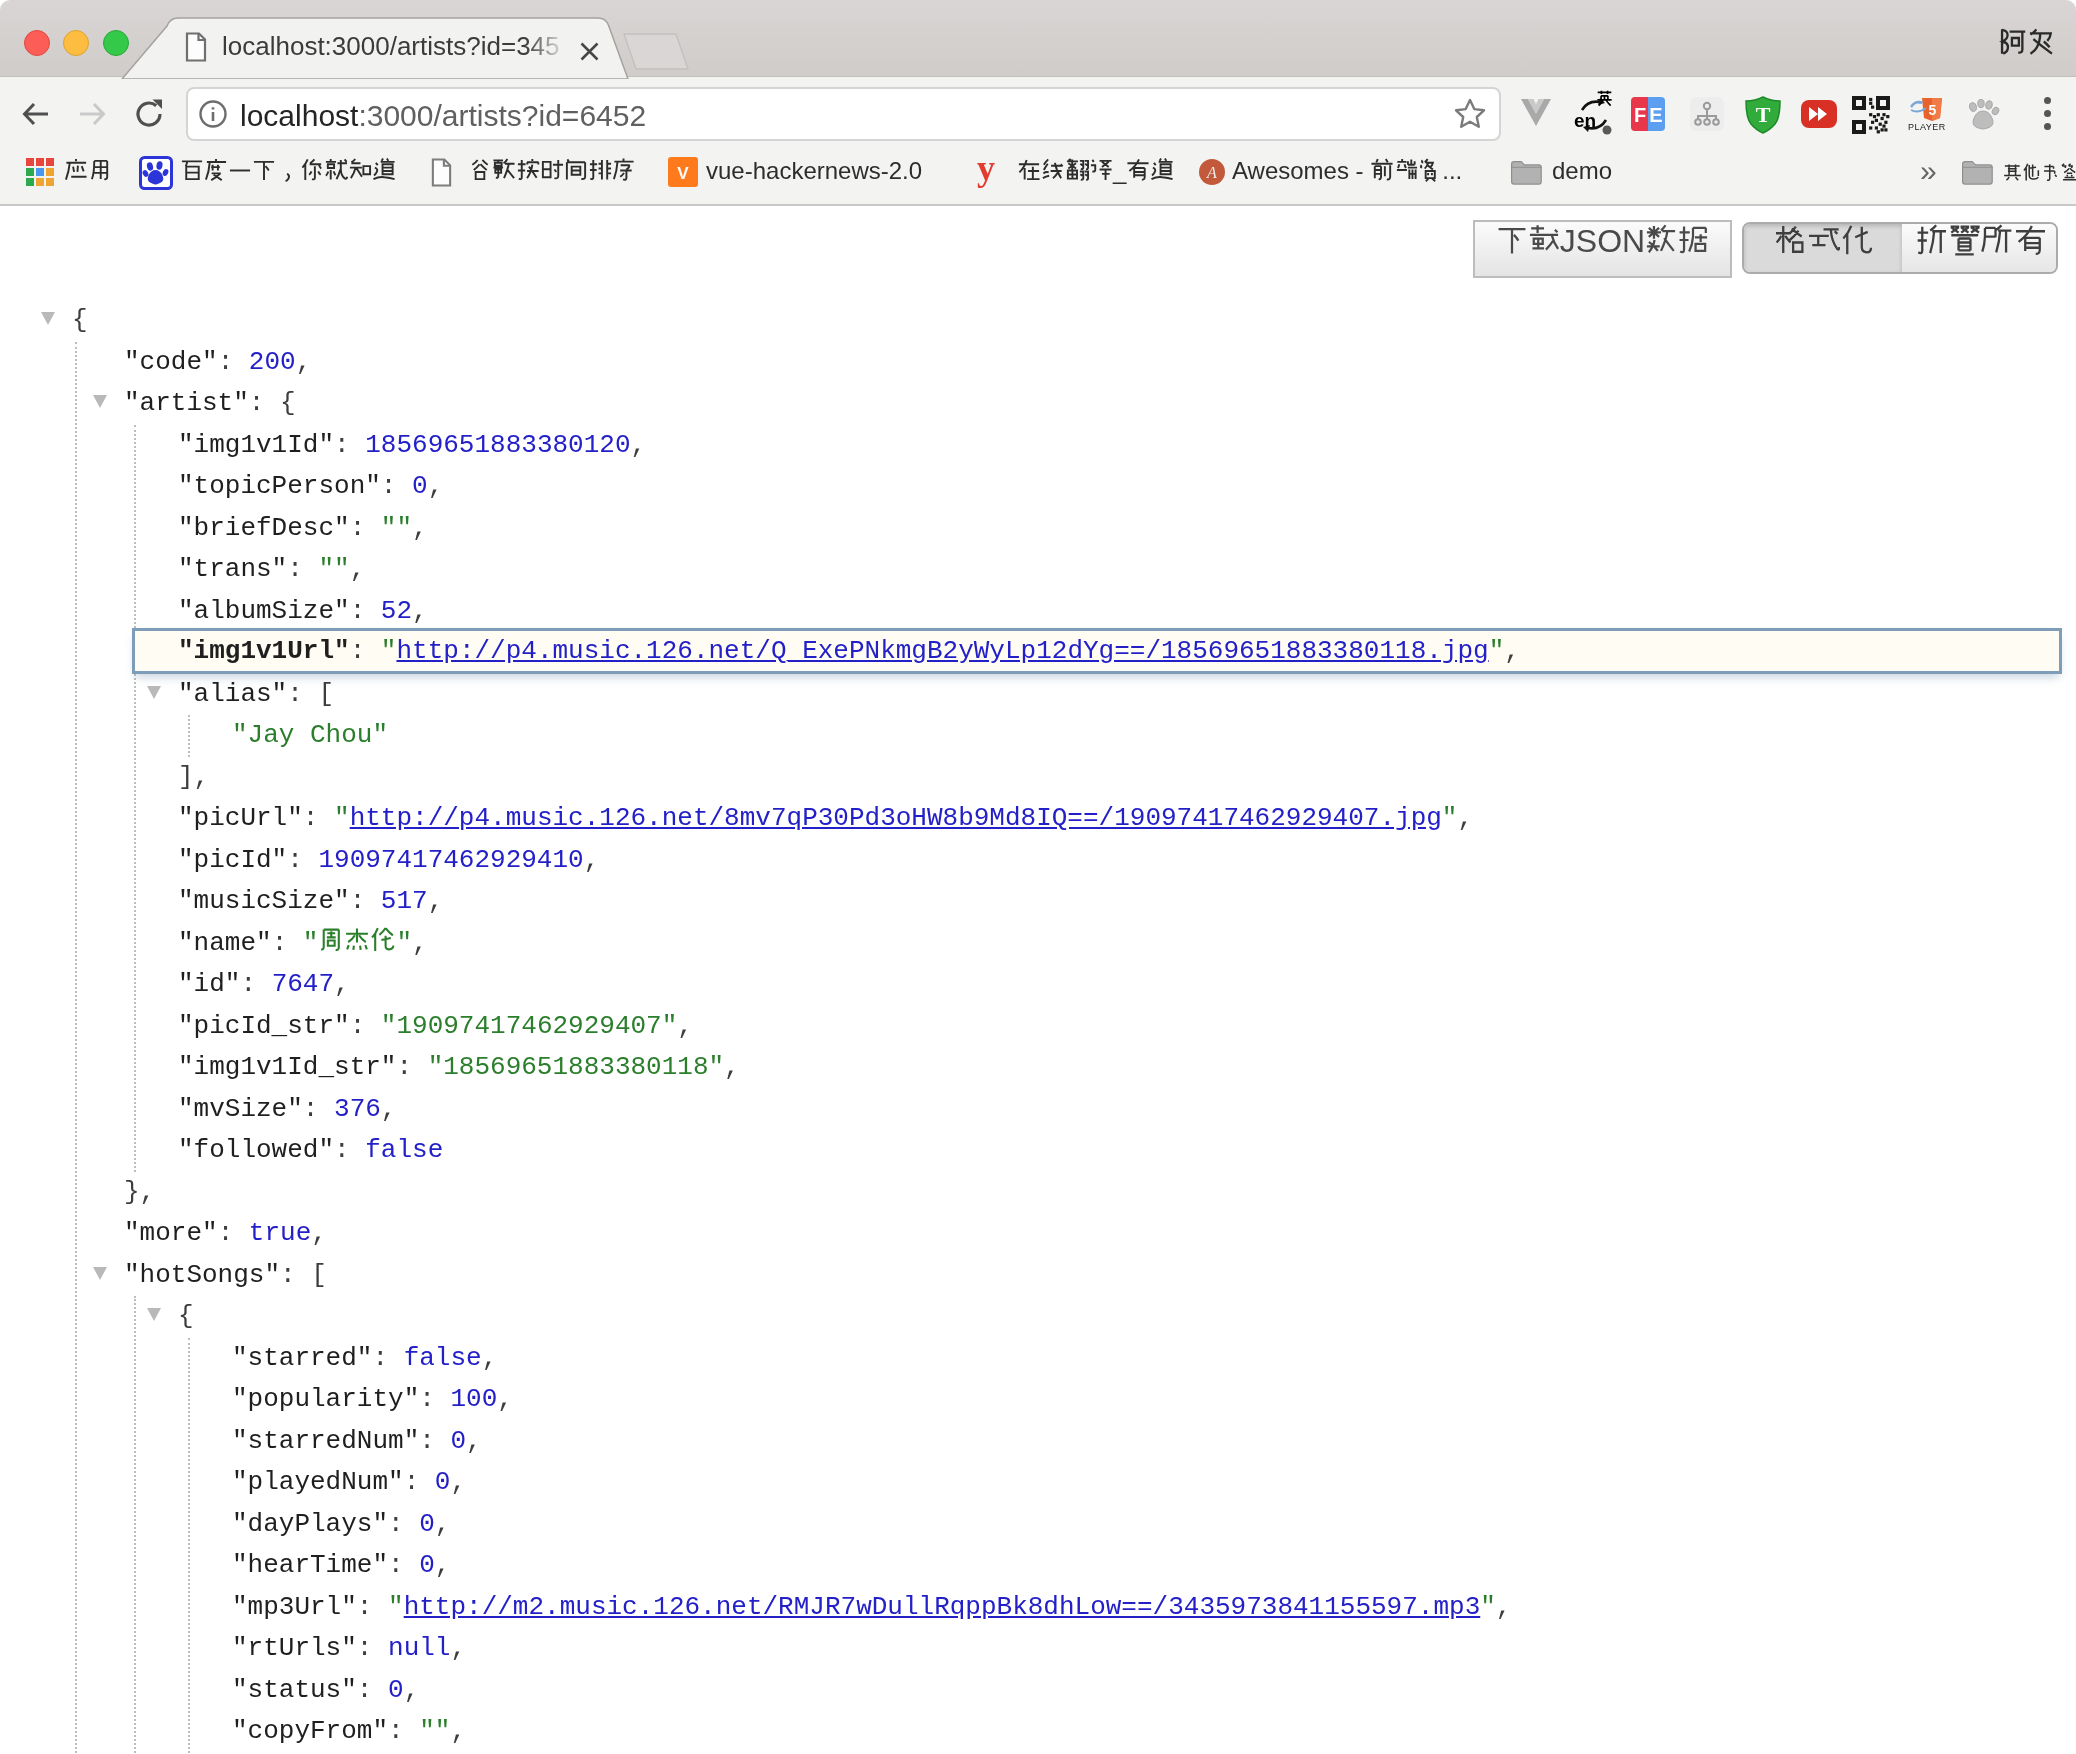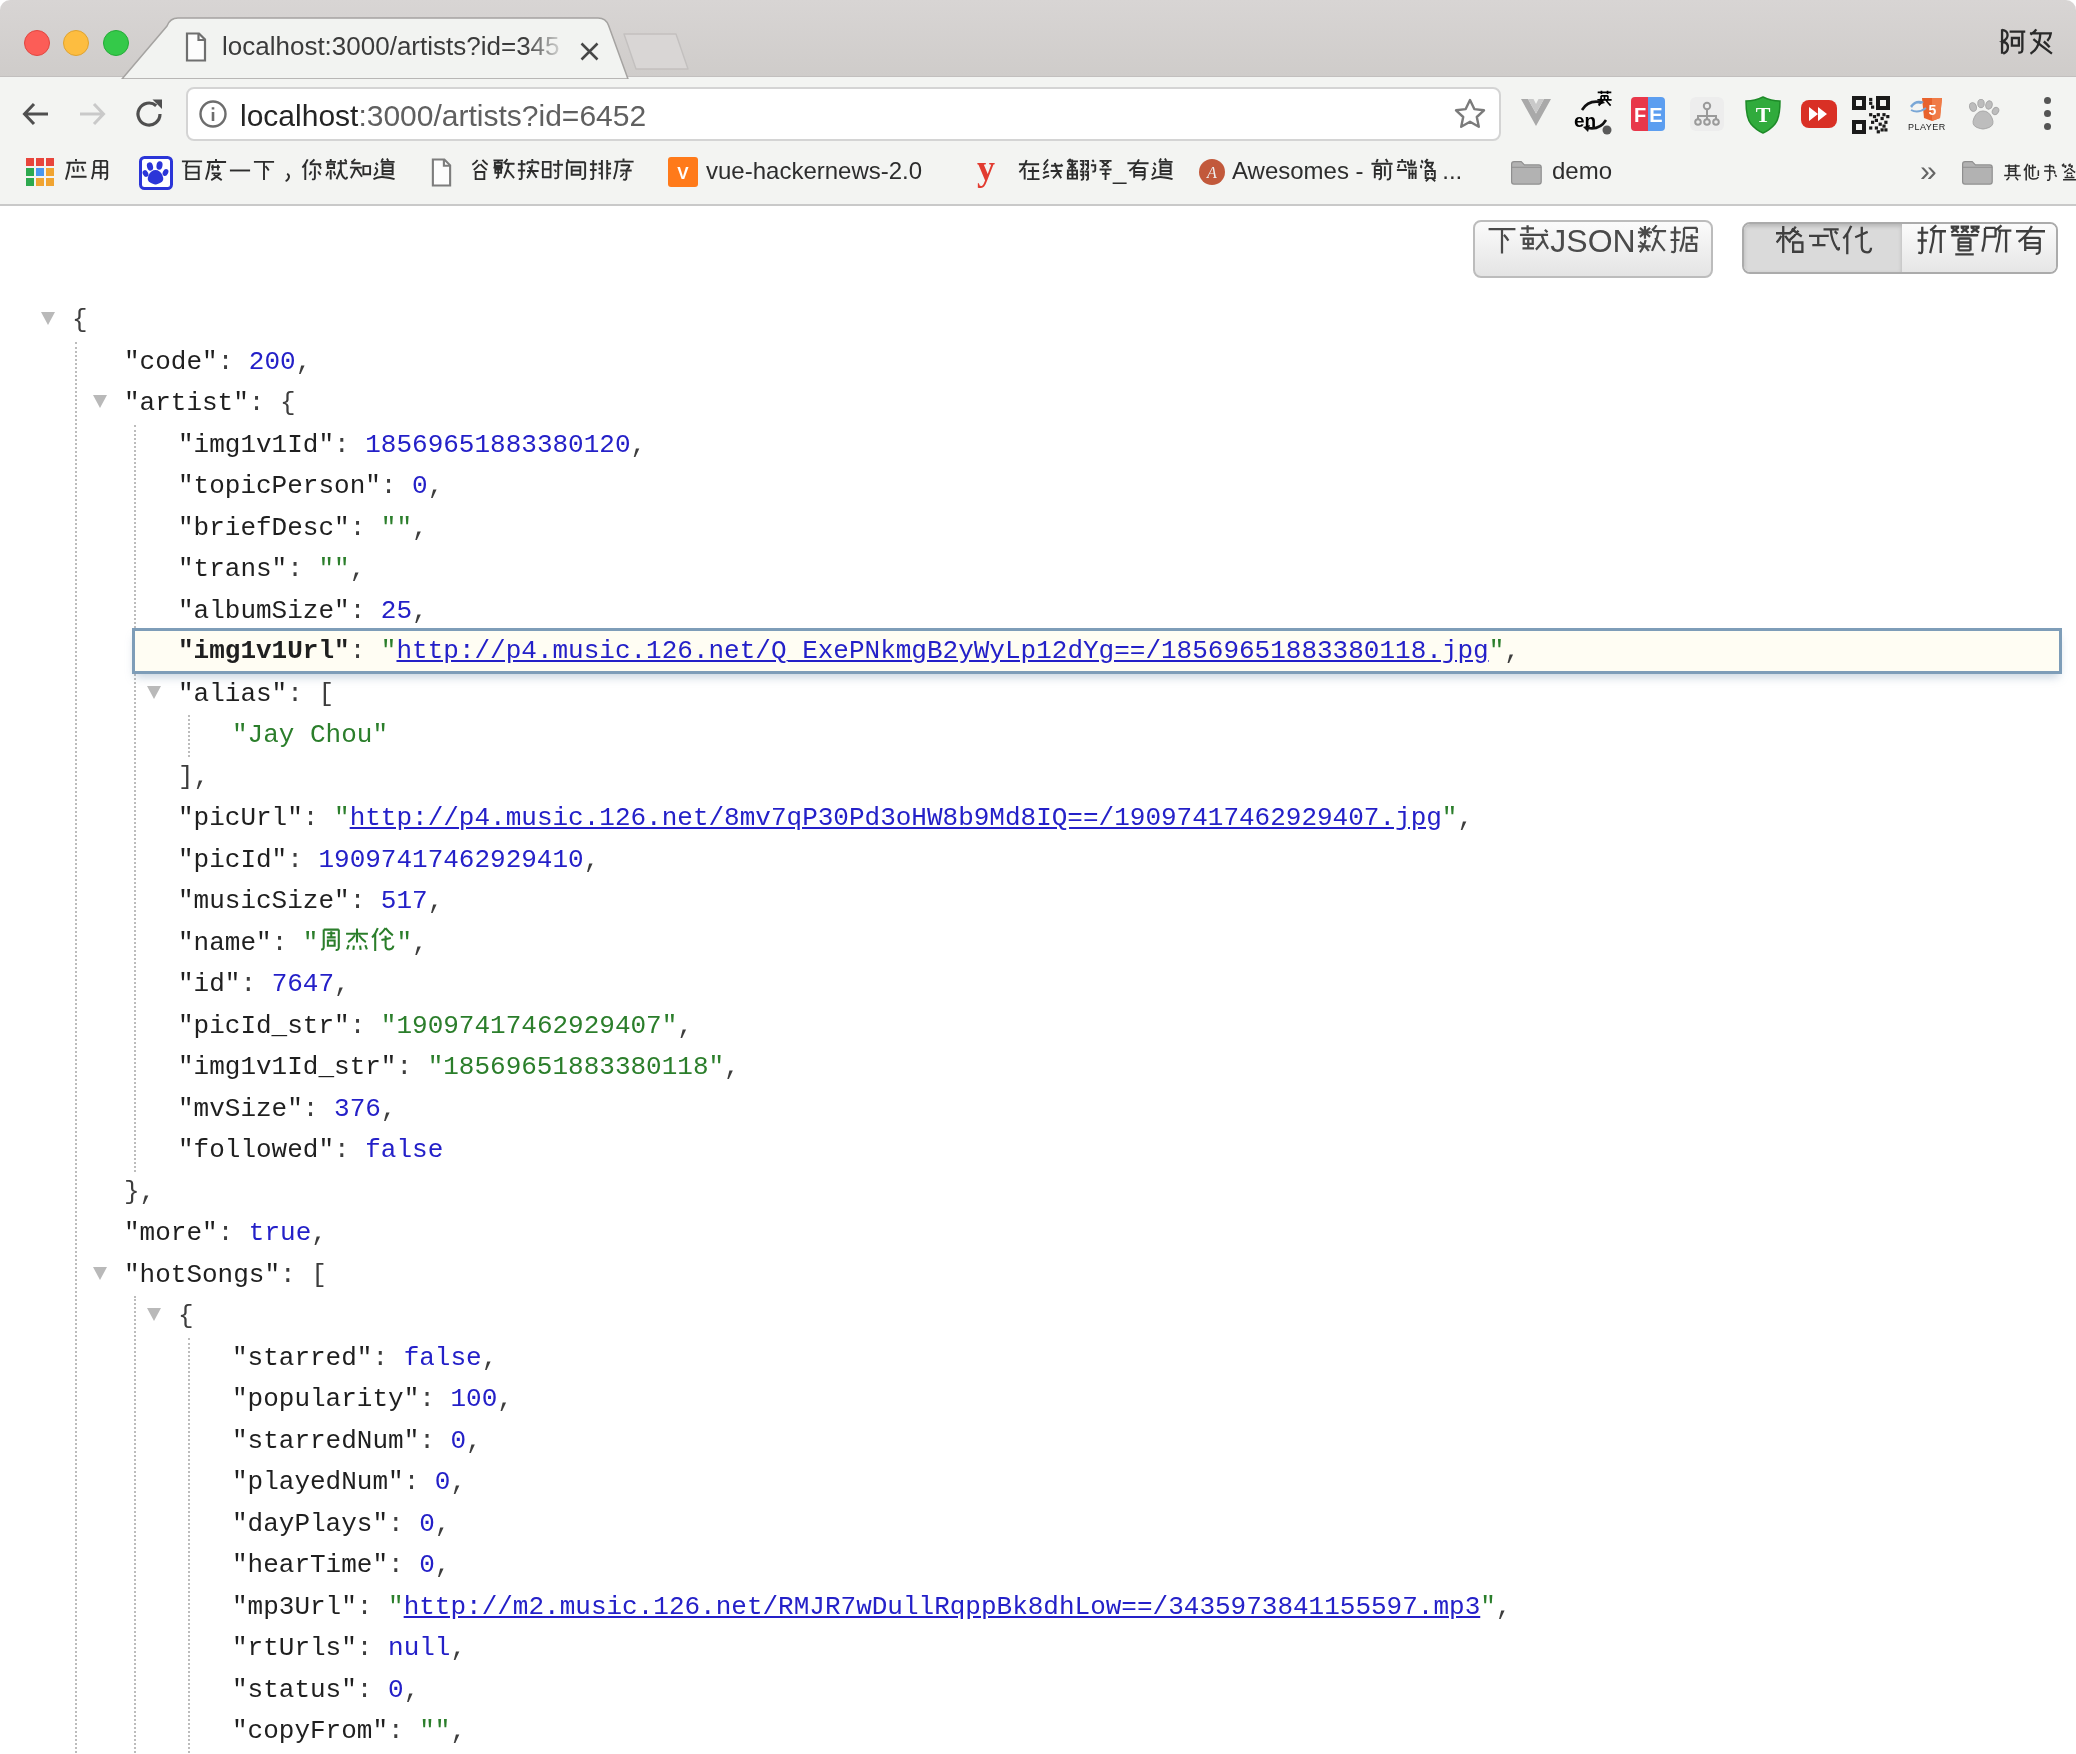--- a/index.html
+++ b/index.html
@@ -315,21 +315,21 @@
     </svg>
     <span class="bt" style="left:2003px"><svg class="cj" style="width:19px;height:19px" viewBox="0 0 100 100">
         <use href="#g27" stroke-width="8"></use>
       </svg><svg class="cj" style="width:19px;height:19px" viewBox="0 0 100 100">
         <use href="#g28" stroke-width="8"></use>
       </svg><svg class="cj" style="width:19px;height:19px" viewBox="0 0 100 100">
         <use href="#g29" stroke-width="8"></use>
       </svg><svg class="cj" style="width:19px;height:19px" viewBox="0 0 100 100">
         <use href="#g30" stroke-width="8"></use>
       </svg></span>
-    <div style="position:absolute;left:1473px;top:220px;width:240px;height:58px;border:2px solid #bcbcbc;border-radius:8px;background:linear-gradient(#fbfbfb,#e4e4e4);box-sizing:border-box;text-align:center;line-height:52px;color:#4a4a4a"><svg class="cj" style="width:32px;height:32px" viewBox="0 0 100 100">
+    <div style="position:absolute;left:1473px;top:220px;width:259px;height:58px;border:2px solid #bcbcbc;border-radius:0;background:linear-gradient(#fbfbfb,#e4e4e4);box-sizing:border-box;text-align:center;line-height:52px;color:#4a4a4a"><svg class="cj" style="width:32px;height:32px" viewBox="0 0 100 100">
         <use href="#g7" stroke-width="7"></use>
       </svg><svg class="cj" style="width:32px;height:32px" viewBox="0 0 100 100">
         <use href="#g34" stroke-width="7"></use>
       </svg><span style="font:32px 'Liberation Sans';vertical-align:1px">JSON</span><svg class="cj" style="width:32px;height:32px" viewBox="0 0 100 100">
         <use href="#g35" stroke-width="7"></use>
       </svg><svg class="cj" style="width:32px;height:32px" viewBox="0 0 100 100">
         <use href="#g36" stroke-width="7"></use>
       </svg></div>
     <div style="position:absolute;left:1742px;top:222px;width:316px;height:52px;border:2px solid #ababab;border-radius:8px;box-sizing:border-box;overflow:hidden">
       <div style="position:absolute;left:0;top:0;width:158px;height:48px;background:#dadada;box-shadow:inset 0 2px 4px rgba(0,0,0,.18);text-align:center;line-height:48px;color:#3f3f3f"><svg class="cj" style="width:33px;height:33px" viewBox="0 0 100 100">
@@ -354,21 +354,21 @@
     <div class="jroot">
 <div class="row"><i class="tri"></i><span class="p">{</span></div>
       <div class="blk">
         <div class="row"><span class="k">"code"</span><span class="p">: </span><span class="n">200</span><span class="p">,</span></div>
         <div class="row"><i class="tri"></i><span class="k">"artist"</span><span class="p">: </span><span class="p">{</span></div>
         <div class="blk">
           <div class="row"><span class="k">"img1v1Id"</span><span class="p">: </span><span class="n">18569651883380120</span><span class="p">,</span></div>
           <div class="row"><span class="k">"topicPerson"</span><span class="p">: </span><span class="n">0</span><span class="p">,</span></div>
           <div class="row"><span class="k">"briefDesc"</span><span class="p">: </span><span class="s">""</span><span class="p">,</span></div>
           <div class="row"><span class="k">"trans"</span><span class="p">: </span><span class="s">""</span><span class="p">,</span></div>
-          <div class="row"><span class="k">"albumSize"</span><span class="p">: </span><span class="n">25</span><span class="p">,</span></div>
+          <div class="row"><span class="k">"albumSize"</span><span class="p">: </span><span class="n">52</span><span class="p">,</span></div>
           <div class="row hl"><span class="k b">"img1v1Url"</span><span class="p">: </span><span class="s">"</span><span class="a">http://p4.music.126.net/Q_ExePNkmgB2yWyLp12dYg==/18569651883380118.jpg</span><span class="s">"</span><span class="p">,</span></div>
           <div class="row"><i class="tri"></i><span class="k">"alias"</span><span class="p">: </span><span class="p">[</span></div>
           <div class="blk">
             <div class="row"><span class="s">"Jay Chou"</span></div>
           </div>
           <div class="row"><span class="p">],</span></div>
           <div class="row"><span class="k">"picUrl"</span><span class="p">: </span><span class="s">"</span><span class="a">http://p4.music.126.net/8mv7qP30Pd3oHW8b9Md8IQ==/19097417462929407.jpg</span><span class="s">"</span><span class="p">,</span></div>
           <div class="row"><span class="k">"picId"</span><span class="p">: </span><span class="n">19097417462929410</span><span class="p">,</span></div>
           <div class="row"><span class="k">"musicSize"</span><span class="p">: </span><span class="n">517</span><span class="p">,</span></div>
           <div class="row"><span class="k">"name"</span><span class="p">: </span><span class="s">"<svg class="cjm" style="width:26px;height:26px" viewBox="0 0 100 100">

